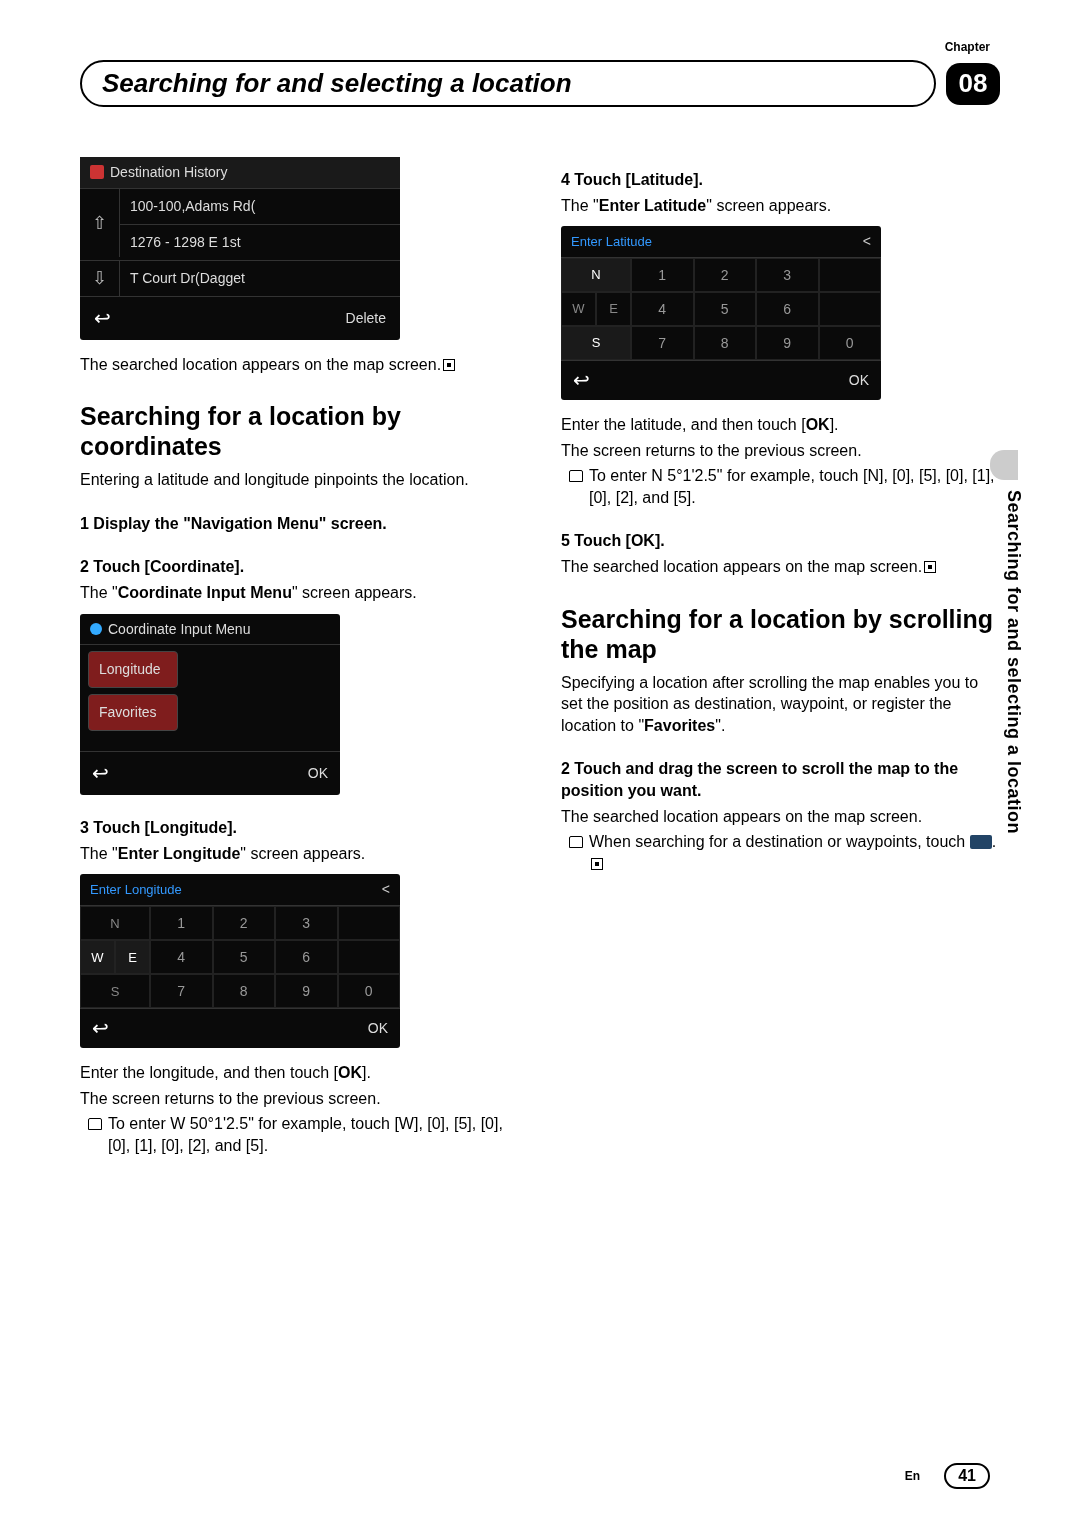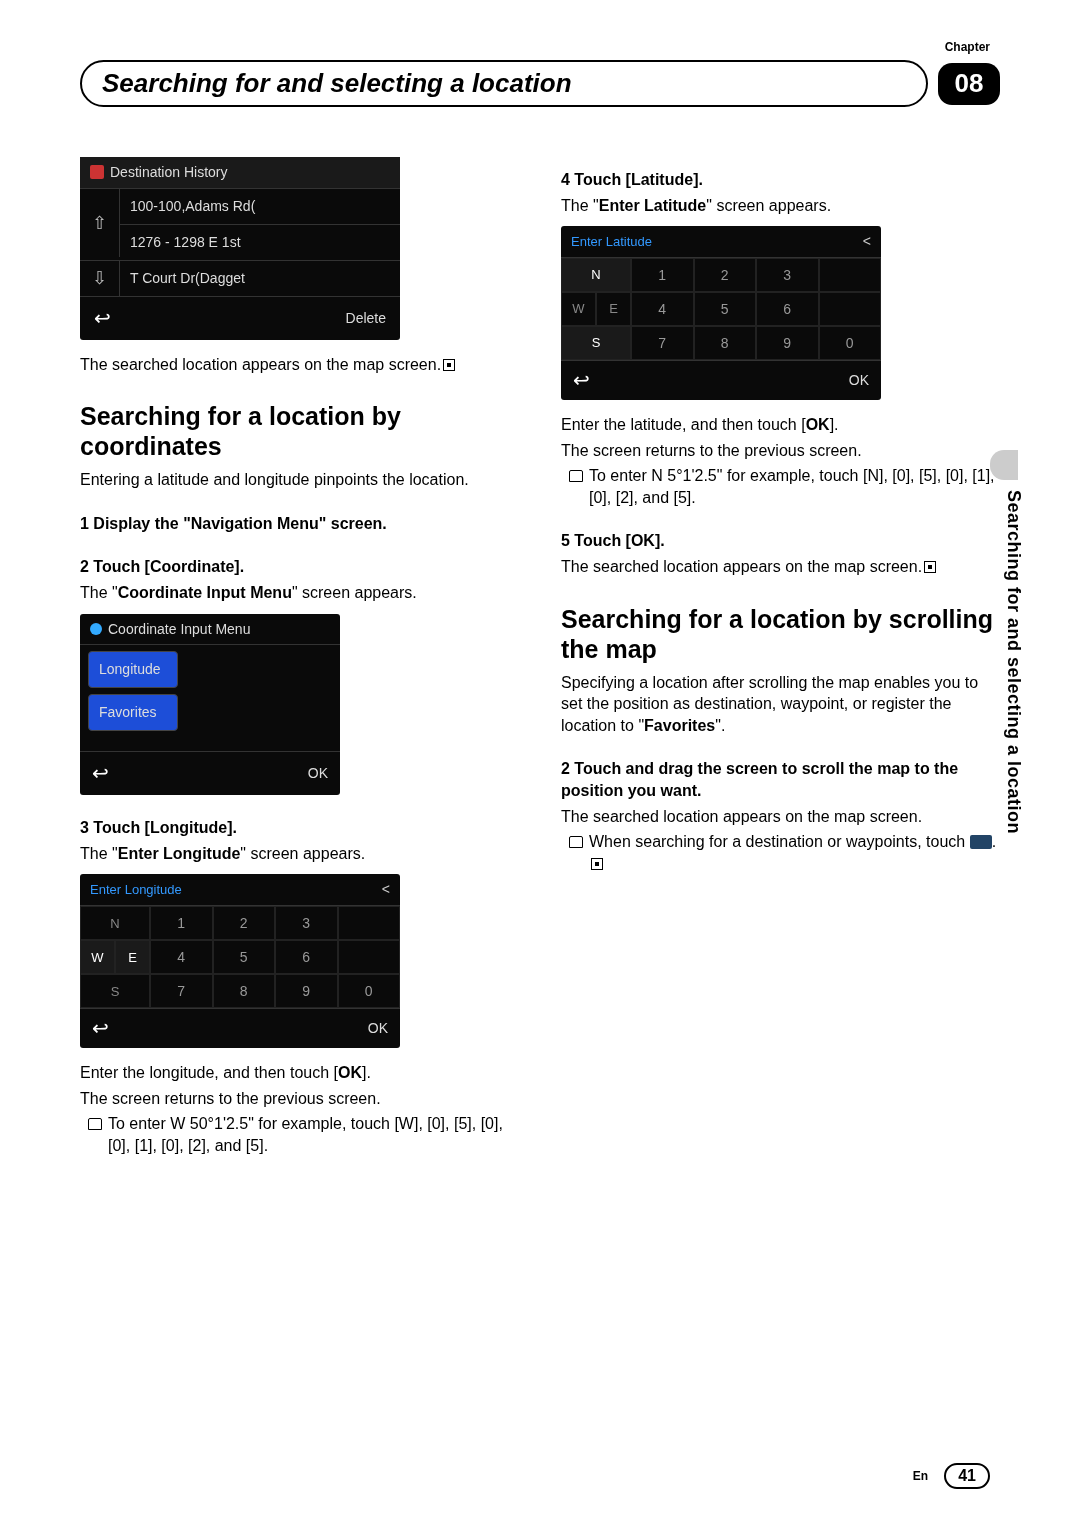--- a/index.html
+++ b/index.html
@@ -31,21 +31,21 @@
     padding: 6px 20px;
     font-size: 26px;
     font-weight: bold;
     font-style: italic;
     margin-right: 10px;
   }
   .chapter-badge {
     background: #000;
     color: #fff;
     border-radius: 14px;
-    width: 62px;
+    width: 54px;
     height: 42px;
     display: flex;
     align-items: center;
     justify-content: center;
     font-size: 26px;
     font-weight: bold;
   }
   .columns {
     display: flex;
     gap: 42px;
@@ -81,21 +81,21 @@
     font-size: 18px;
     font-weight: bold;
     letter-spacing: 0.5px;
   }
   .footer {
     position: absolute;
     bottom: 40px;
     right: 90px;
     display: flex;
     align-items: center;
-    gap: 16px;
+    gap: 24px;
   }
   .footer .en { font-size: 12px; font-weight: bold; }
   .footer .page-pill {
     border: 2px solid #000;
     border-radius: 16px;
     padding: 2px 12px;
     font-size: 16px;
     font-weight: bold;
   }
   
@@ -141,21 +141,21 @@
 
   .cim-fig { width: 260px; }
   .cim-title {
     display:flex; align-items:center; gap:6px;
     padding: 6px 10px; border-bottom:1px solid #333;
   }
   .cim-title .dot { width:12px; height:12px; background:#3af; border-radius:50%; display:inline-block; }
   .cim-btn {
     margin: 6px 8px;
     padding: 8px 10px;
-    background: #1d4ed8;
+    background: #7f1d1d;
     border: 1px solid #444;
     border-radius: 4px;
     width: 90px;
   }
   .cim-foot {
     display:flex; justify-content:space-between; align-items:center;
     padding: 8px 12px; border-top:1px solid #333; margin-top: 20px;
   }
 
   .kp-fig { width: 320px; }

